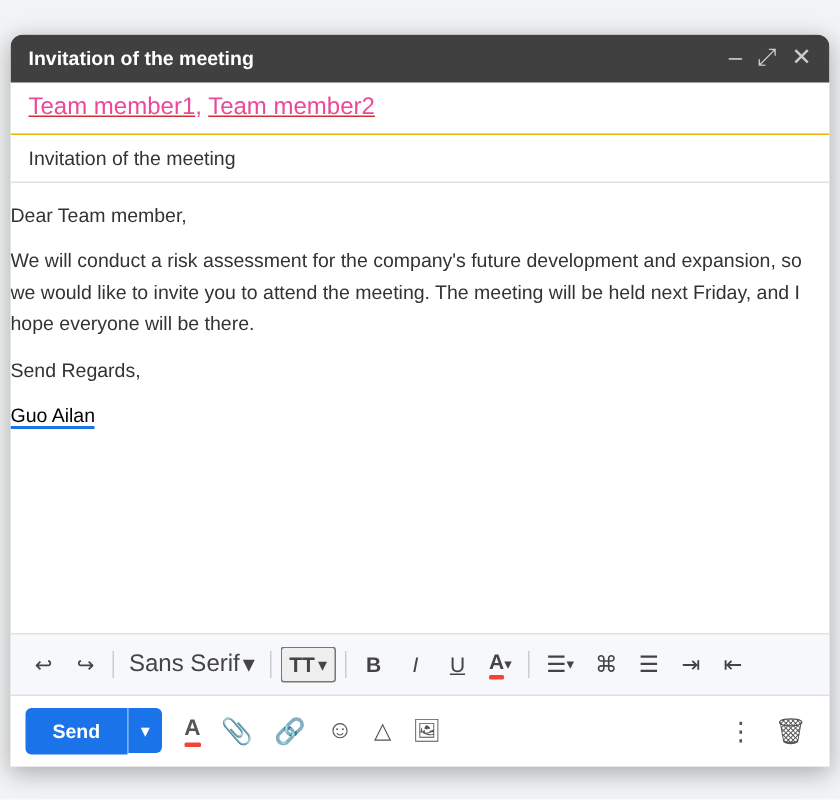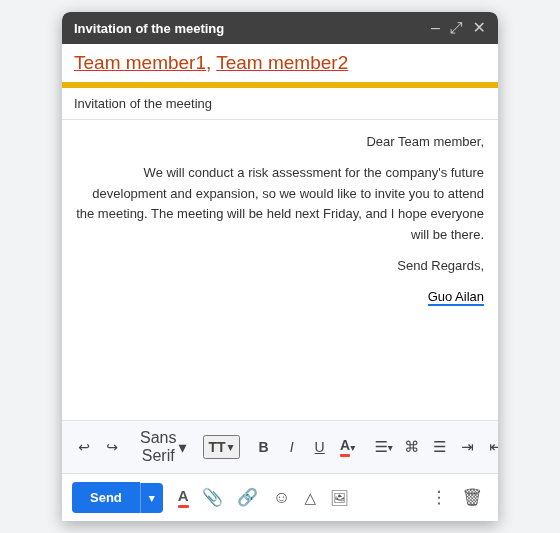--- a/index.html
+++ b/index.html
@@ -7,21 +7,21 @@
       font-family: Arial, sans-serif;
       font-size: 13px;
       background: #f1f3f4;
       display: flex;
       align-items: center;
       justify-content: center;
       width: 560px;
       height: 533px;
     }
     .compose-window {
-      width: 436px;
+      width: 546px;
       background: #fff;
       border-radius: 8px 8px 0 0;
       box-shadow: 0 4px 16px rgba(0,0,0,0.3);
       display: flex;
       flex-direction: column;
       overflow: hidden;
     }
     .title-bar {
       background: #404040;
       color: #fff;
@@ -42,44 +42,43 @@
     }
     .title-bar-btn {
       color: #ccc;
       font-size: 16px;
       cursor: pointer;
       line-height: 1;
       display: flex;
       align-items: center;
     }
     .recipients-row {
-      border-bottom: 6px solid #eab308;
+      border-bottom: 1px solid #eab308;
       padding: 8px 12px;
-      font-size: 19px;
-      color: #c2410c;
+      font-size: 16px;
+      color: #ec4899;
     }
     .recipient-chip {
       text-decoration: underline;
       text-decoration-color: #d32f2f;
       cursor: pointer;
     }
     .subject-row {
       border-bottom: 1px solid #e0e0e0;
       padding: 8px 12px;
       font-size: 13px;
       color: #333;
     }
     .email-body {
       flex: 1;
-      padding: 12px 14px;
+      padding: 12px 0;
       font-size: 13px;
       color: #333;
       line-height: 1.6;
       min-height: 300px;
-      text-align: right;
     }
     .email-body p { margin-bottom: 10px; }
     .signature {
       color: #000000;
     }
     .signature-name {
       border-bottom: 2px solid #1a73e8;
       display: inline;
     }
     .toolbar {

